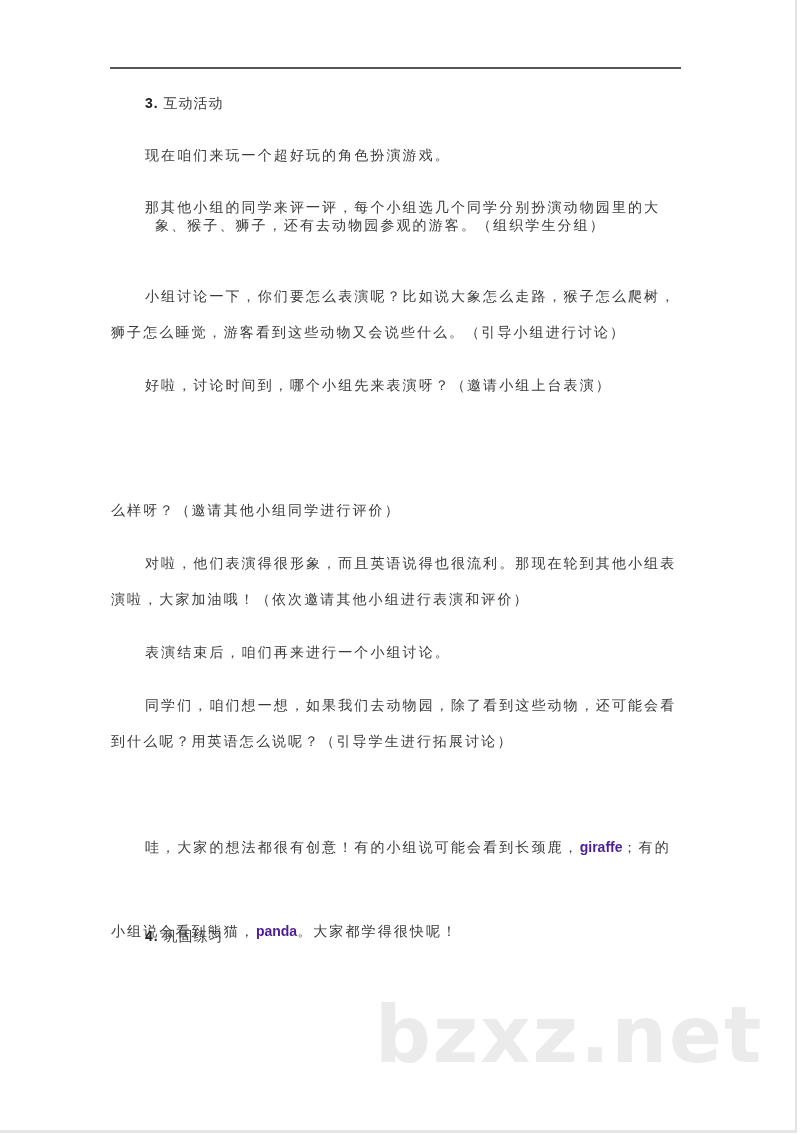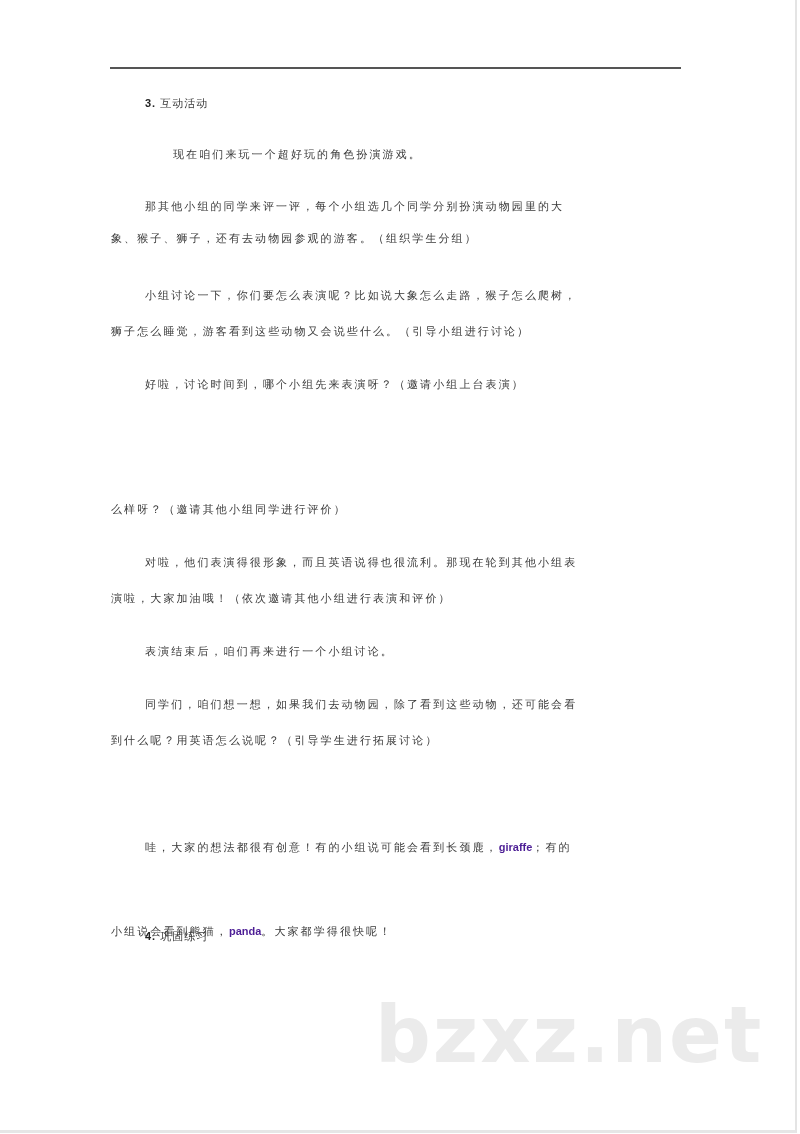--- a/index.html
+++ b/index.html
@@ -13,21 +13,21 @@
     background: #ffffff;
     border-right: 2px solid #e4e4e4;
     border-bottom: 3px solid #e6e6e6;
   }
   .header-rule {
     position: absolute; left: 110px; top: 67px; width: 571px; height: 2px;
     background: #555555;
   }
   .line {
     position: absolute; left: 111px; width: 580px;
-    font-size: 11px; line-height: 20px; white-space: nowrap;
+    font-size: 14px; line-height: 20px; white-space: nowrap;
     letter-spacing: 2.1px;
   }
   .indent { left: 145px; }
   .heading { font-family: "Liberation Sans", "DejaVu Sans", sans-serif; letter-spacing: 1px; }
   .heading .num { font-weight: bold; color: #222; }
   .en { font-family: "Liberation Sans", "DejaVu Sans", sans-serif; font-weight: bold; color: #4c1d95; letter-spacing: 0; }
   .watermark {
     position: absolute; left: 375px; top: 990px;
     font-family: "DejaVu Sans", "Liberation Sans", sans-serif;
     font-weight: bold; font-size: 78px; color: #ebebeb; letter-spacing: 2px;
@@ -37,24 +37,24 @@
 <body>
 
 <div class="page">
   <div class="header-rule"></div>
 
   <div class="line indent heading" style="top:93px;">
     <span class="num">3.</span>
     <span>互动活动</span>
   </div>
 
-  <div class="line indent" style="top:145px;margin-left:28px;">现在咱们来玩一个超好玩的角色扮演游戏。</div>
+  <div class="line indent" style="top:145px;">现在咱们来玩一个超好玩的角色扮演游戏。</div>
 
   <div class="line indent" style="top:197px;">那其他小组的同学来评一评，每个小组选几个同学分别扮演动物园里的大</div>
-  <div class="line" style="top:229px;">象、猴子、狮子，还有去动物园参观的游客。（组织学生分组）</div>
+  <div class="line" style="top:215px;margin-left:44px;">象、猴子、狮子，还有去动物园参观的游客。（组织学生分组）</div>
 
   <div class="line indent" style="top:286px;">小组讨论一下，你们要怎么表演呢？比如说大象怎么走路，猴子怎么爬树，</div>
   <div class="line" style="top:322px;">狮子怎么睡觉，游客看到这些动物又会说些什么。（引导小组进行讨论）</div>
 
   <div class="line indent" style="top:375px;">好啦，讨论时间到，哪个小组先来表演呀？（邀请小组上台表演）</div>
 
   <div class="line" style="top:500px;">么样呀？（邀请其他小组同学进行评价）</div>
 
   <div class="line indent" style="top:553px;">对啦，他们表演得很形象，而且英语说得也很流利。那现在轮到其他小组表</div>
   <div class="line" style="top:589px;">演啦，大家加油哦！（依次邀请其他小组进行表演和评价）</div>

